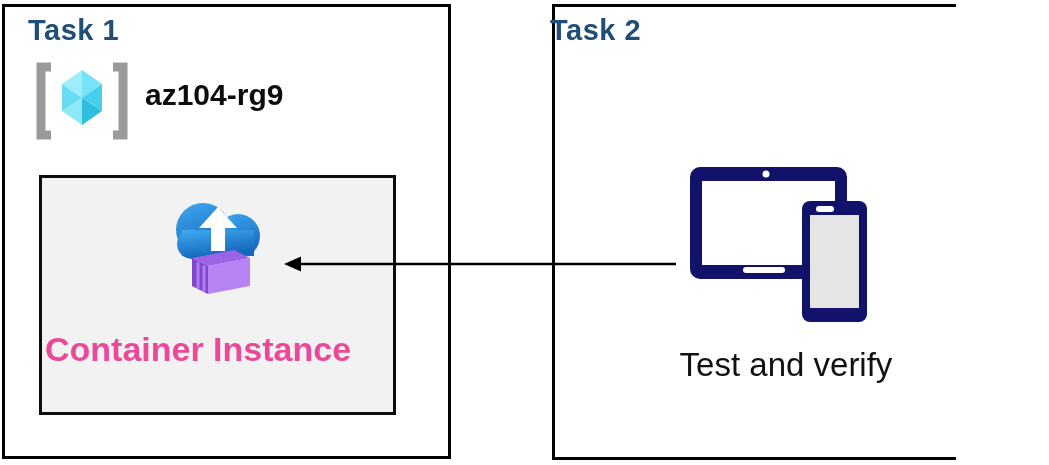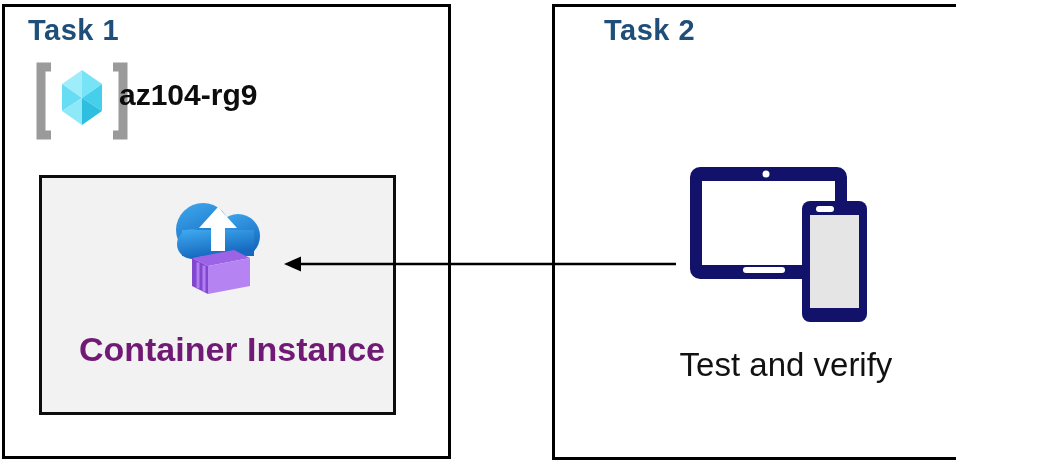--- a/index.html
+++ b/index.html
@@ -23,42 +23,42 @@
     position: absolute;
     left: 26px; top: 10px;
     font-size: 29px;
     font-weight: 700;
     color: #1F4E79;
     letter-spacing: 0.5px;
   }
   .rg-icon { position: absolute; left: 33px; top: 61px; }
   .rg-name {
     position: absolute;
-    left: 119px; top: 78px;
+    left: 145px; top: 78px;
     font-size: 30px;
     font-weight: 700;
     color: #0d0d0d;
   }
   .inner-box {
     position: absolute;
     left: 39px; top: 175px;
     width: 357px; height: 240px;
     background: #F2F2F2;
     border: 3px solid #0d0d0d;
     box-sizing: border-box;
   }
   .ci-icon { position: absolute; left: 168px; top: 196px; }
   .ci-label {
     position: absolute;
-    left: 32px; top: 330px;
+    left: 45px; top: 330px;
     width: 353px;
-    text-align: right;
+    text-align: left;
     font-size: 34px;
     font-weight: 700;
-    color: #701a75;
+    color: #ec4899;
   }
   .devices-icon { position: absolute; left: 685px; top: 162px; }
   .t2-caption {
     position: absolute;
     left: 636px; top: 346px;
     width: 300px;
     text-align: center;
     font-size: 33px;
     font-weight: 400;
     color: #111111;
@@ -116,21 +116,21 @@
       <polygon points="24,62 66,54 82,62 40,70" fill="#9C63E6"></polygon>
       <polygon points="40,70 82,62 82,90 40,98" fill="#B583F2"></polygon>
       <polygon points="24,62 40,70 40,98 24,90" fill="#8247D0"></polygon>
       <line x1="30" y1="66.5" x2="30" y2="92.5" stroke="#B07FEF" stroke-width="3"></line>
       <line x1="36" y1="69.5" x2="36" y2="95.5" stroke="#B07FEF" stroke-width="3"></line>
     </g>
   </svg>
   <div class="ci-label">Container Instance</div>
 
   <div class="panel panel-task2"></div>
-  <div class="panel-title" style="left:604px; top:14px;">Task 2</div>
+  <div class="panel-title" style="left:550px; top:14px;">Task 2</div>
 
   <svg class="devices-icon" width="195" height="168" viewBox="0 0 195 168">
     <g>
       <rect x="5" y="5" width="157" height="112" rx="10" fill="#12126B"></rect>
       <rect x="17" y="19" width="133" height="84" fill="#ffffff"></rect>
       <circle cx="81" cy="12" r="3.5" fill="#ffffff"></circle>
       <rect x="58" y="105" width="42" height="6" rx="3" fill="#ffffff"></rect>
     </g>
     <g>
       <rect x="117" y="39" width="65" height="121" rx="8" fill="#12126B"></rect>

